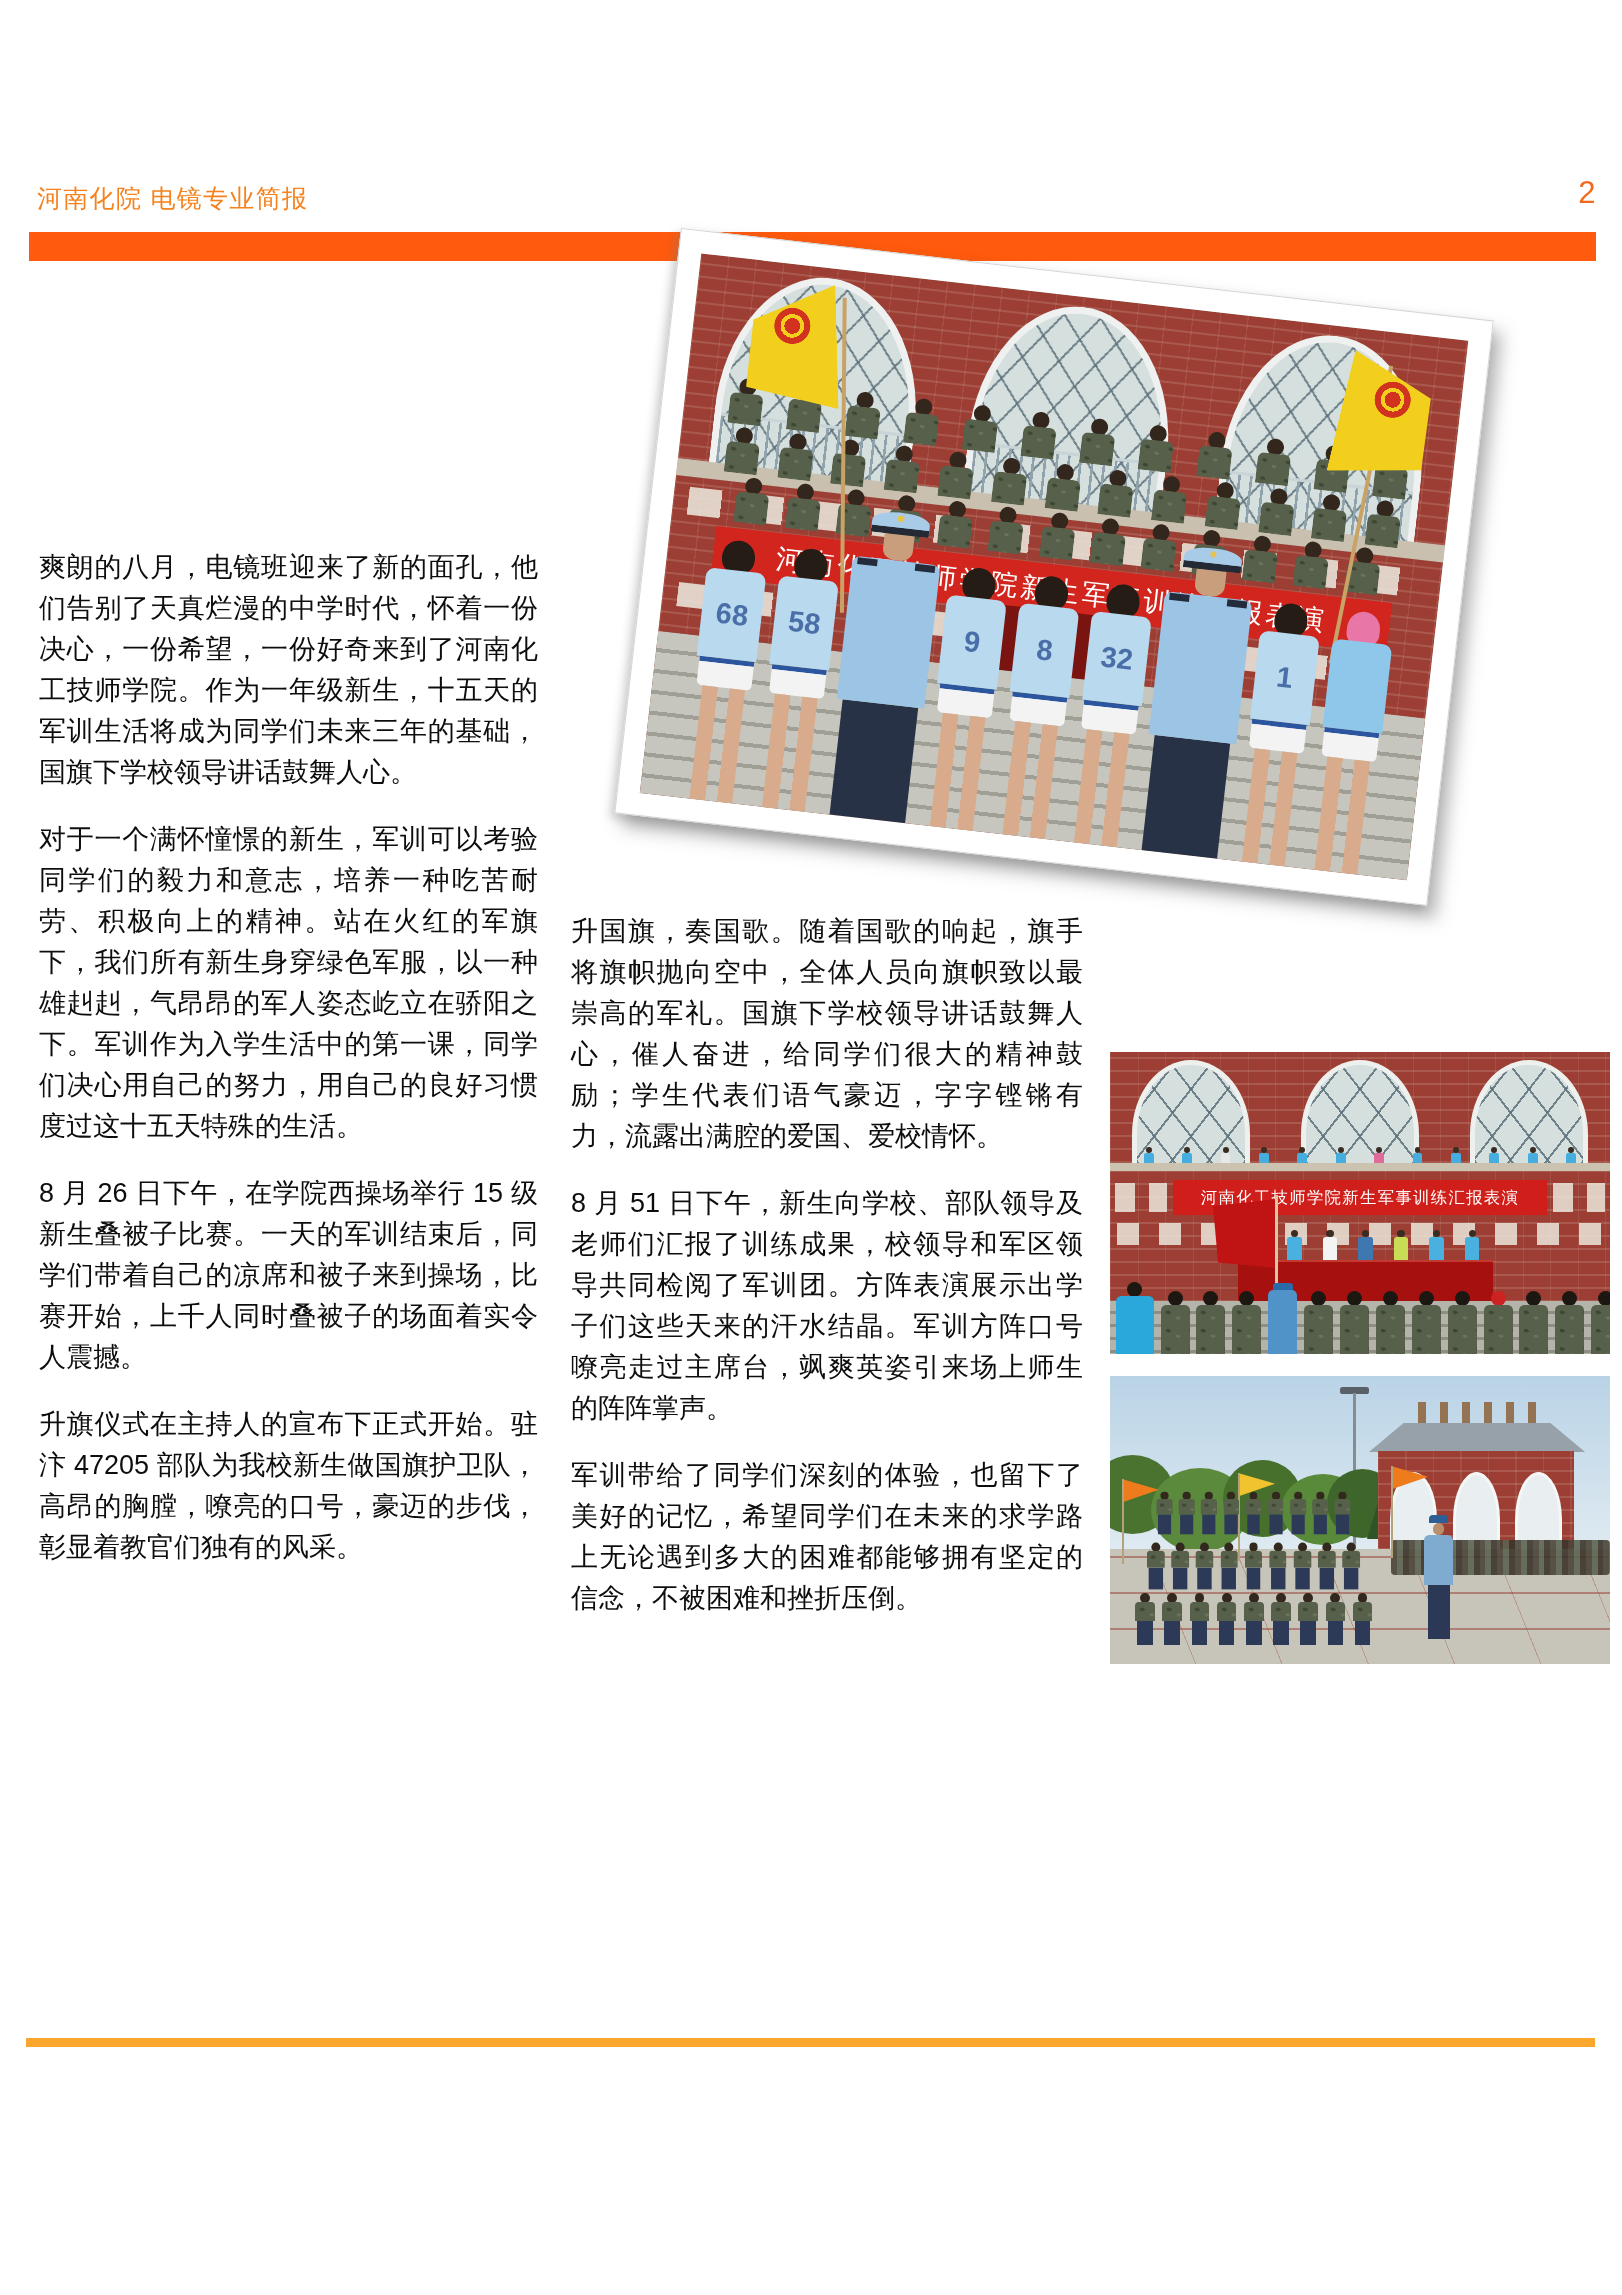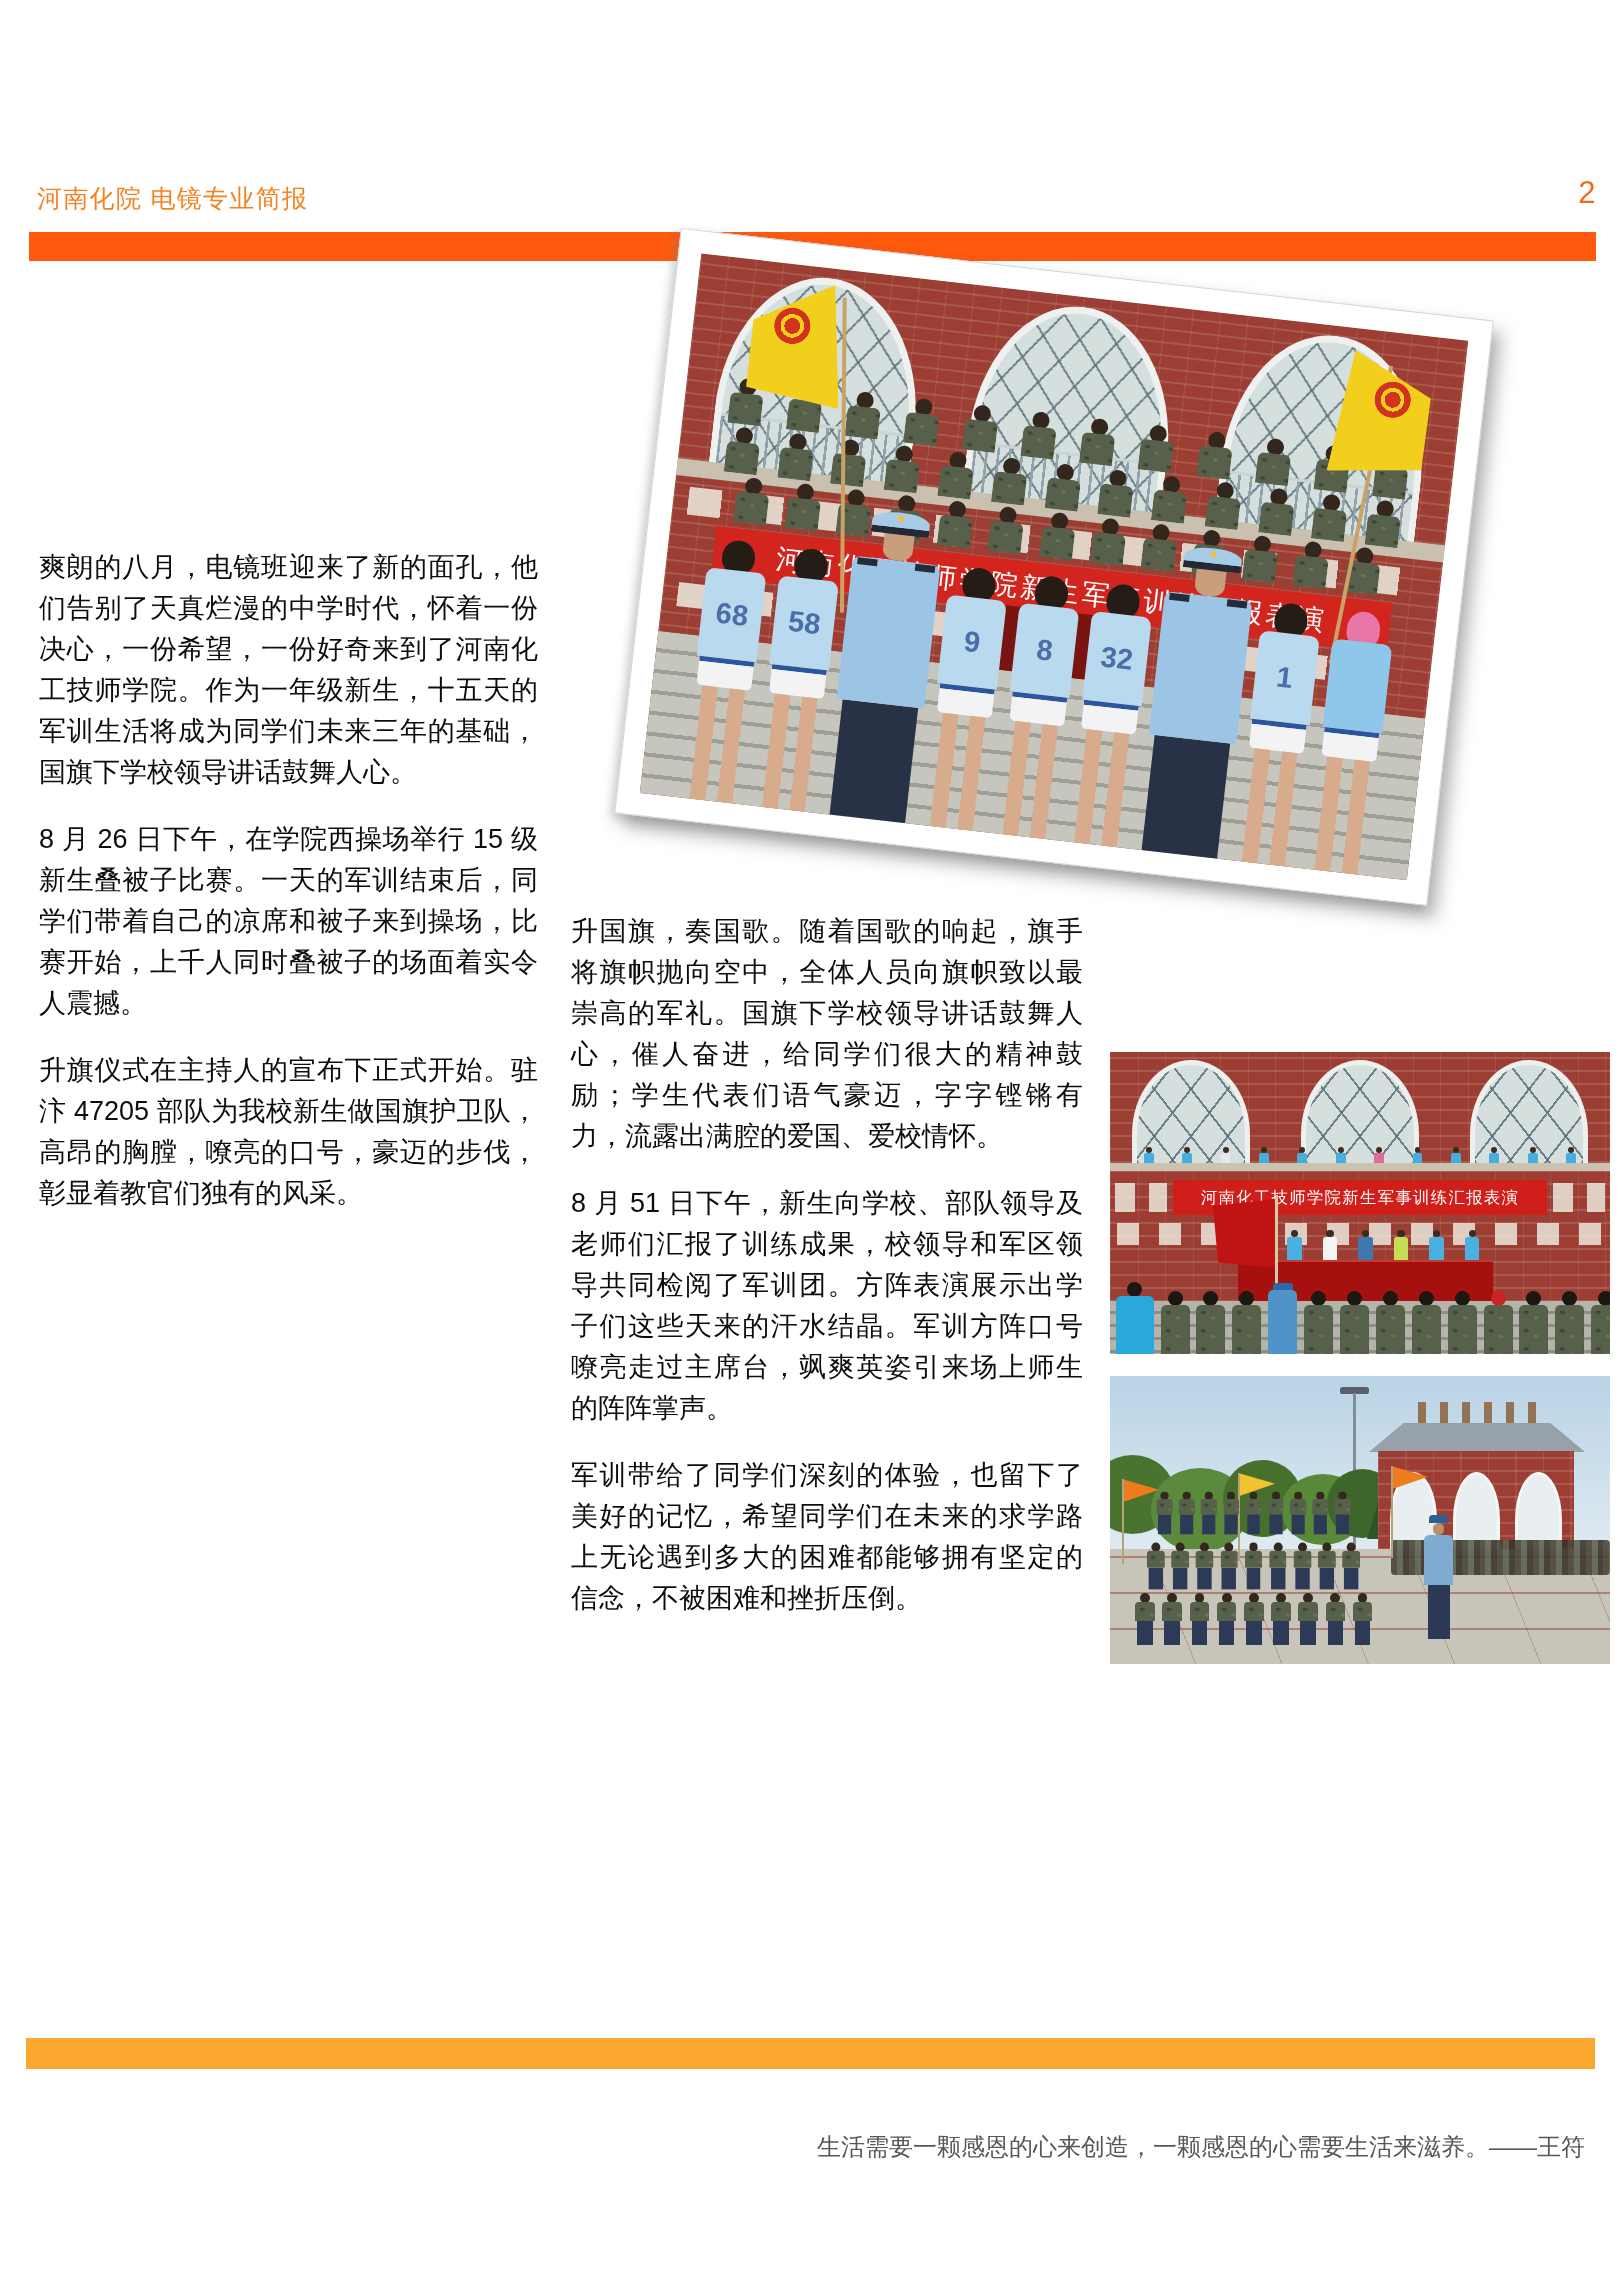--- a/index.html
+++ b/index.html
@@ -1,16 +1,16 @@
 <!DOCTYPE html>
 <html style="font-size:10.5px"><head>
 <meta charset="utf-8">
 <style>
   html,body{margin:0;padding:0;background:#ffffff}
-  .page{position:relative;width:1623px;height:2295px;background:#fff;overflow:hidden;
+  .page{position:relative;width:1623px;height:2047px;background:#fff;overflow:hidden;
         font-family:"Liberation Sans","DejaVu Sans",sans-serif;color:#0d0d0d}
 
   
   .masthead{position:absolute;left:37px;top:182px;font-size:25px;letter-spacing:1.3px;color:#F5821E}
   .pagenum{position:absolute;right:27.5px;top:175px;font-size:31px;color:#F26A1D}
   .rule-top{position:absolute;left:29px;top:232px;width:1567px;height:29px;background:#FF5A0D}
   .rule-bottom{position:absolute;left:26px;top:2038px;width:1569px;height:31px;background:#FAA72E}
 
   
   .title{position:absolute;left:37px;top:339px;margin:0;font-size:60px;font-weight:400;letter-spacing:5.2px;color:#0b0b0b}
@@ -186,20 +186,21 @@
 
 <div class="page">
 
   <div class="masthead">河南化院 电镜专业简报</div>
   <div class="pagenum">2</div>
   <div class="rule-top"></div>
 
 
   <div class="col col-left">
     <p>爽朗的八月，电镜班迎来了新的面孔，他们告别了天真烂漫的中学时代，怀着一份决心，一份希望，一份好奇来到了河南化工技师学院。作为一年级新生，十五天的军训生活将成为同学们未来三年的基础，国旗下学校领导讲话鼓舞人心。</p>
+    <p>对于一个满怀憧憬的新生，军训可以考验同学们的毅力和意志，培养一种吃苦耐劳、积极向上的精神。站在火红的军旗下，我们所有新生身穿绿色军服，以一种雄赳赳，气昂昂的军人姿态屹立在骄阳之下。军训作为入学生活中的第一课，同学们决心用自己的努力，用自己的良好习惯度过这十五天特殊的生活。</p>
     <p>8 月 26 日下午，在学院西操场举行 15 级新生叠被子比赛。一天的军训结束后，同学们带着自己的凉席和被子来到操场，比赛开始，上千人同时叠被子的场面着实令人震撼。</p>
     <p>升旗仪式在主持人的宣布下正式开始。驻汴 47205 部队为我校新生做国旗护卫队，高昂的胸膛，嘹亮的口号，豪迈的步伐，彰显着教官们独有的风采。</p>
   </div>
 
   <div class="col col-mid">
     <p>升国旗，奏国歌。随着国歌的响起，旗手将旗帜抛向空中，全体人员向旗帜致以最崇高的军礼。国旗下学校领导讲话鼓舞人心，催人奋进，给同学们很大的精神鼓励；学生代表们语气豪迈，字字铿锵有力，流露出满腔的爱国、爱校情怀。</p>
     <p>8 月 51 日下午，新生向学校、部队领导及老师们汇报了训练成果，校领导和军区领导共同检阅了军训团。方阵表演展示出学子们这些天来的汗水结晶。军训方阵口号嘹亮走过主席台，飒爽英姿引来场上师生的阵阵掌声。</p>
     <p>军训带给了同学们深刻的体验，也留下了美好的记忆，希望同学们在未来的求学路上无论遇到多大的困难都能够拥有坚定的信念，不被困难和挫折压倒。</p>
   </div>
 

